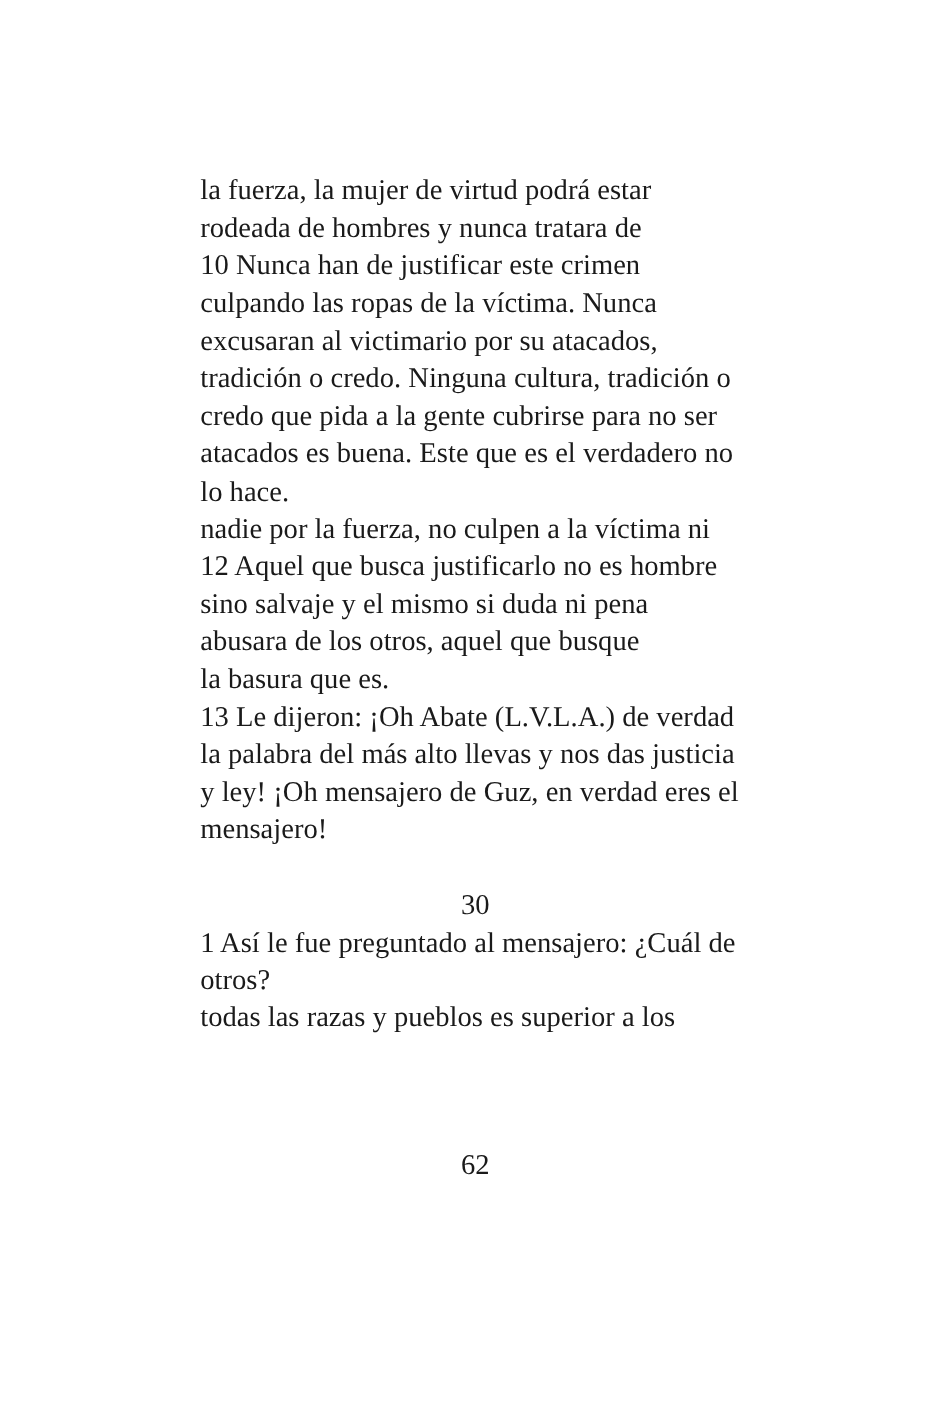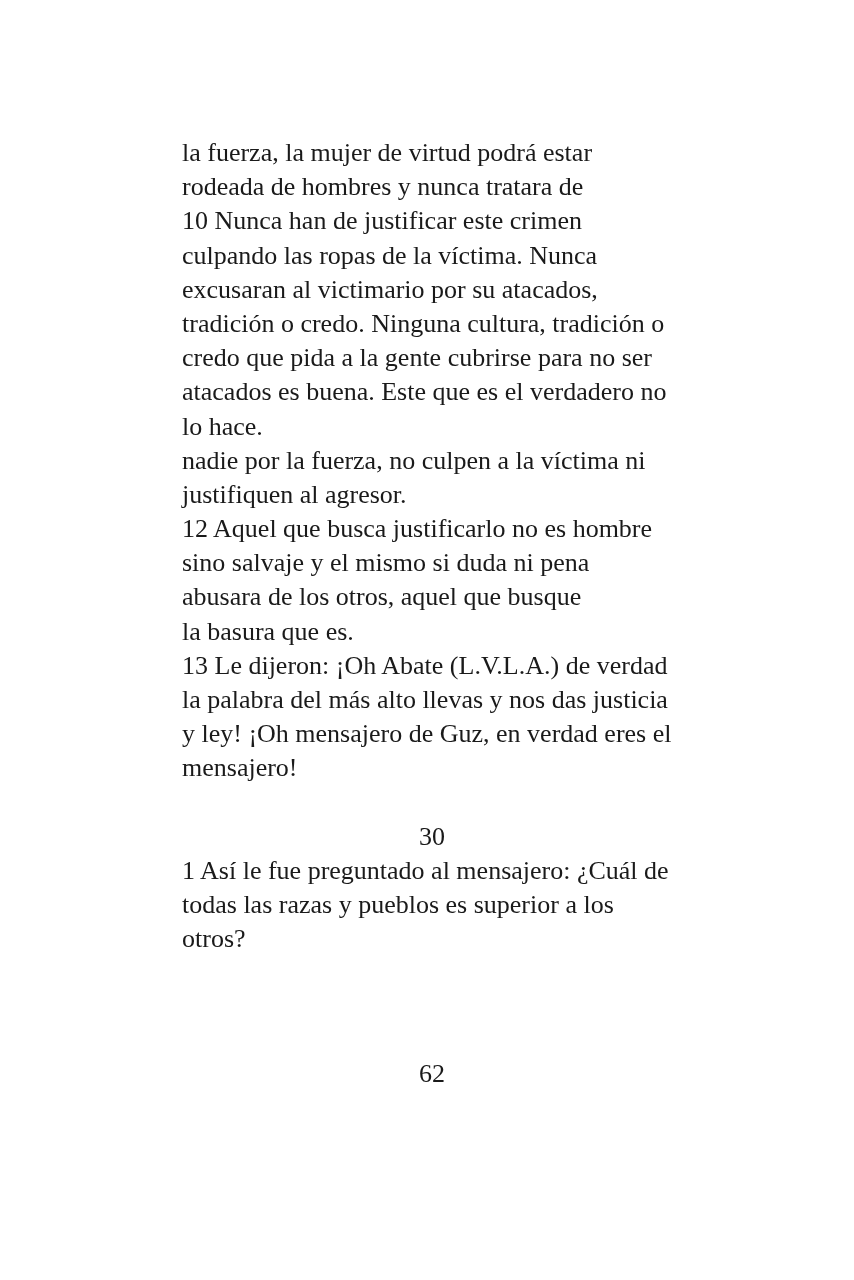--- a/index.html
+++ b/index.html
@@ -16,21 +16,21 @@
     position: relative;
     width: 854px;
     height: 1280px;
     background: #ffffff;
     font-family: "Liberation Serif", "DejaVu Serif", serif;
     color: #1a1a1a;
   }
   .text-column {
     position: absolute;
     left: 182px;
-    top: 136px;
+    top: 156px;
     width: 500px;
     font-size: 26px;
     line-height: 34.2px;
     font-weight: 400;
     letter-spacing: 0;
   }
   .verse { margin: 0; padding: 0; }
   .line {
     white-space: nowrap;
     height: 34.2px;
@@ -62,38 +62,37 @@
           <div class="line">10 Nunca han de justificar este crimen</div>
           <div class="line">culpando las ropas de la víctima. Nunca</div>
           <div class="line">excusaran al victimario por su atacados,</div>
           <div class="line">tradición o credo. Ninguna cultura, tradición o</div>
           <div class="line">credo que pida a la gente cubrirse para no ser</div>
           <div class="line">atacados es buena. Este que es el verdadero no</div>
           <div class="line">lo hace.</div>
         </div>
         <div class="verse">
           <div class="line">nadie por la fuerza, no culpen a la víctima ni</div>
-          <div class="line">justifiquen al agresor.</div>
         </div>
         <div class="verse">
           <div class="line">12 Aquel que busca justificarlo no es hombre</div>
           <div class="line">sino salvaje y el mismo si duda ni pena</div>
           <div class="line">abusara de los otros, aquel que busque</div>
           <div class="line">la basura que es.</div>
         </div>
         <div class="verse">
           <div class="line">13 Le dijeron: ¡Oh Abate (L.V.L.A.) de verdad</div>
           <div class="line">la palabra del más alto llevas y nos das justicia</div>
           <div class="line">y ley! ¡Oh mensajero de Guz, en verdad eres el</div>
           <div class="line">mensajero!</div>
         </div>
       </div>
     <div class="chapter-heading">30</div>
     <div>
         <div class="verse">
           <div class="line">1 Así le fue preguntado al mensajero: ¿Cuál de</div>
+          <div class="line">otros?</div>
           <div class="line">todas las razas y pueblos es superior a los</div>
-          <div class="line">otros?</div>
         </div>
       </div>
     <div class="page-number">62</div>
   </div>
 </div>
 
 </body></html>

